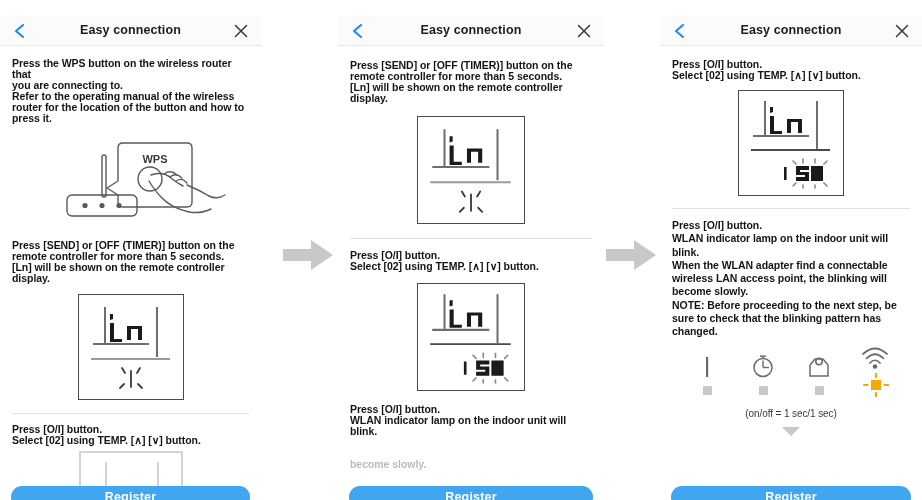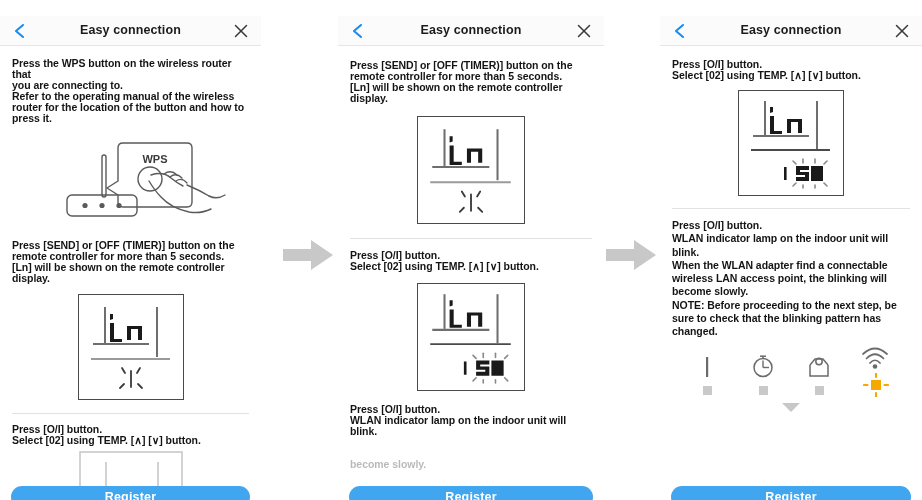--- a/index.html
+++ b/index.html
@@ -461,20 +461,21 @@
                 <line x1="13" y1="0.5" x2="13" y2="4"></line>
                 <line x1="13" y1="20" x2="13" y2="23.5"></line>
                 <line x1="1" y1="12" x2="4.5" y2="12"></line>
                 <line x1="21.5" y1="12" x2="25" y2="12"></line>
               </g>
             </svg>
           </div>
         </div>
       </div>
 
+      <div class="onoff-note">(on/off = 1 sec/1 sec)</div>
 
       <div class="down-caret">
         <svg width="22" height="12" viewBox="0 0 22 12">
             <path d="M2,2 L20,2 L11,11 Z" fill="#c8c8c8"></path>
           </svg>
       </div>
     </div>
 
     <div class="register">Register</div>
   </div>

